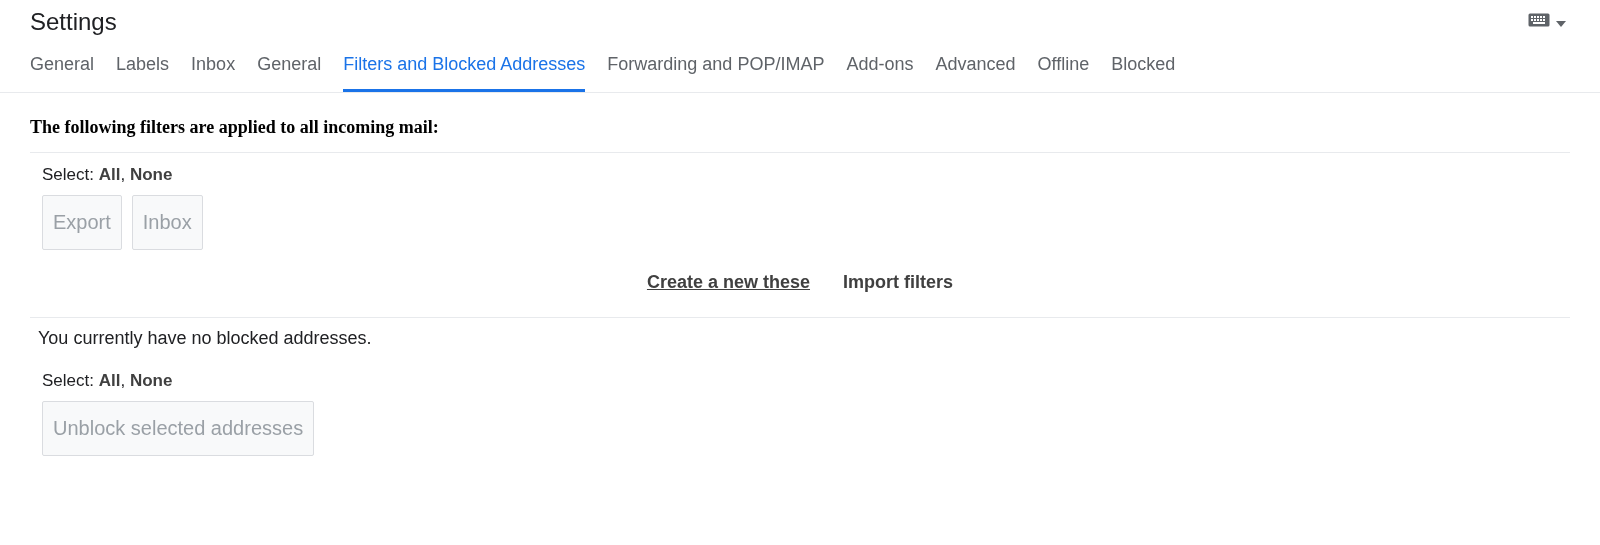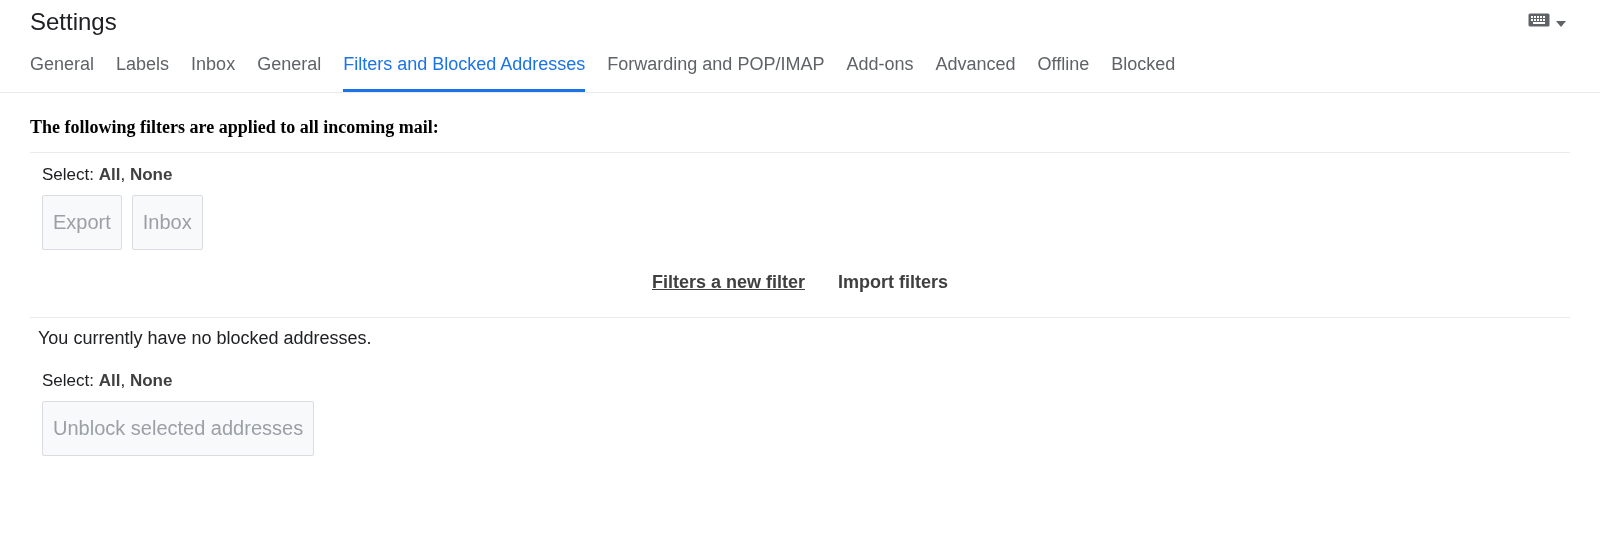--- a/index.html
+++ b/index.html
@@ -190,21 +190,21 @@
       <span> </span>
       <span class="link">All</span><span class="comma">, </span><span class="link">None</span>
     </div>
 
     <div class="btn-row">
       <button class="gbtn">Export</button>
       <button class="gbtn">Inbox</button>
     </div>
 
     <div class="center-links">
-      <span class="link underline">Filters a new filter</span>
+      <span class="link underline">Create a new these</span>
       <span class="link">Import filters</span>
     </div>
 
     <div class="hr"></div>
 
     <div class="plain-text">You currently have no blocked addresses.</div>
 
     <div class="select-row">
       <span>Select:</span>
       <span> </span>

